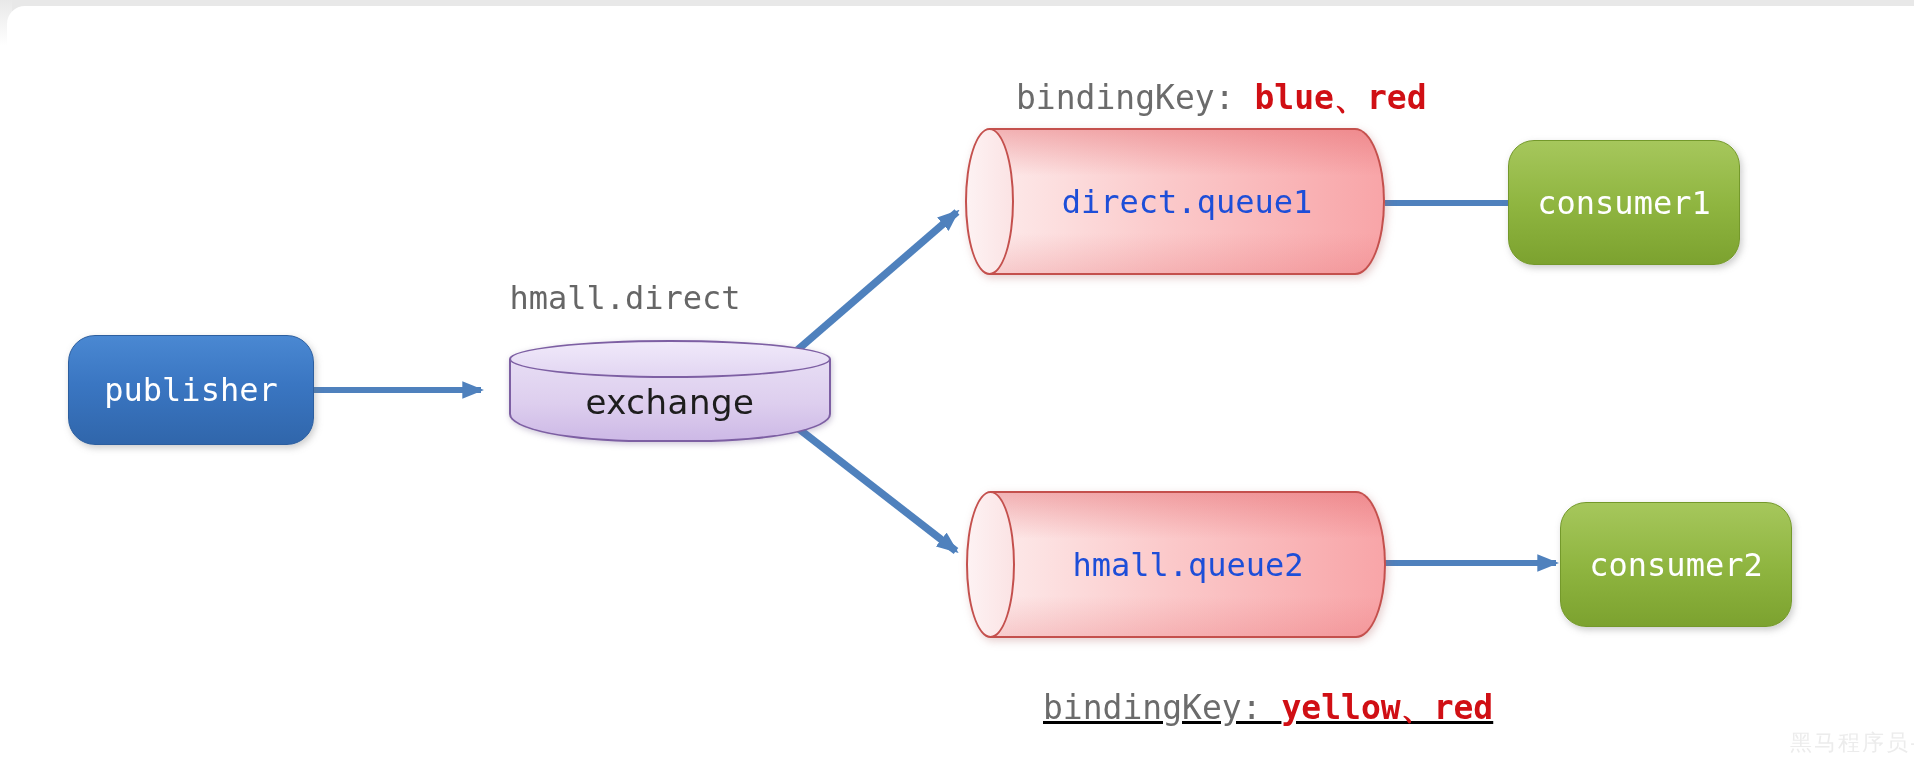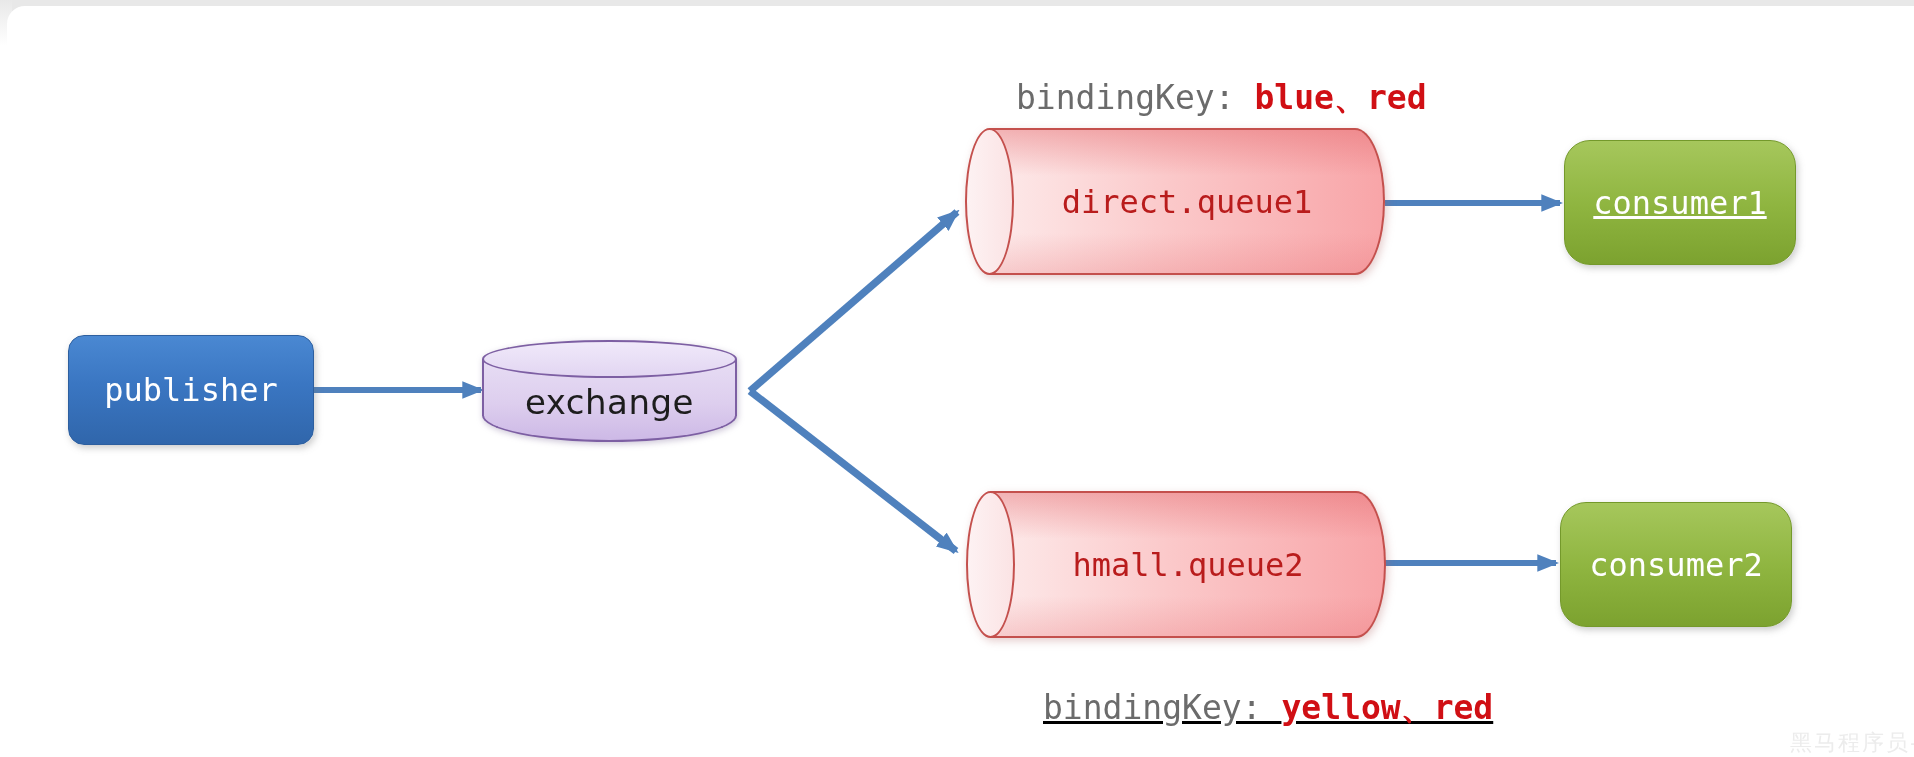--- a/index.html
+++ b/index.html
@@ -20,41 +20,41 @@
   .mono { font-family: "DejaVu Sans Mono", "Liberation Mono", monospace; }
 
   
   svg.arrows { position: absolute; top: 0; left: 0; z-index: 2; }
 
   .node { position: absolute; z-index: 3; display: flex; align-items: center; justify-content: center; }
 
   
   .publisher {
     left: 68px; top: 335px; width: 244px; height: 108px;
-    border-radius: 16px;
+    border-radius: 27px;
     background: linear-gradient(180deg, #4a88d2 0%, #3a76c2 45%, #3066ab 100%);
     border: 1px solid #2d5f9f;
     box-shadow: 2px 3px 7px rgba(110,110,110,0.35);
     color: #ffffff; font-size: 32px;
   }
 
   
   .consumer {
     width: 230px; height: 123px;
     border-radius: 26px;
     background: linear-gradient(180deg, #a6c75c 0%, #8fb540 52%, #7ca22f 100%);
     border: 1px solid #74992b;
     box-shadow: 2px 3px 7px rgba(110,110,110,0.35);
     color: #ffffff; font-size: 32px;
   }
-  .consumer1 { left: 1564px; top: 140px; text-decoration: underline; }
+  .consumer1 { left: 1508px; top: 140px; }
   .consumer2 { left: 1560px; top: 502px; }
 
   
-  .exchange { position: absolute; left: 482px; top: 340px; width: 255px; height: 102px; z-index: 3;
+  .exchange { position: absolute; left: 509px; top: 340px; width: 322px; height: 102px; z-index: 3;
               filter: drop-shadow(1px 2px 3px rgba(110,90,140,0.35)); }
   .exchange-body {
     position: absolute; left: 0; right: 0; top: 19px; bottom: 0;
     background: linear-gradient(180deg, #e7ddf4 0%, #ddceee 55%, #cdb9e6 100%);
     border: 2px solid #7d5fa3; border-top: none;
     border-radius: 0 0 133px 133px / 0 0 28px 28px;
     box-sizing: border-box;
   }
   .exchange-top {
     position: absolute; left: 0; top: 0; width: 100%; height: 38px;
@@ -87,21 +87,21 @@
   }
   .queue-cap {
     position: absolute; left: 0; top: 0; width: 49px; height: 100%;
     background: linear-gradient(90deg, #fdf2f3 0%, #fbe3e4 100%);
     border: 2.5px solid #c4504d; border-radius: 50%;
     box-sizing: border-box;
   }
   .queue-label {
     position: absolute; left: 24px; right: 0; top: 0; bottom: 0;
     display: flex; align-items: center; justify-content: center;
-    font-size: 32px; color: #b91c1c;
+    font-size: 32px; color: #1d4ed8;
   }
 
   
   .binding { position: absolute; z-index: 3; font-size: 33px; white-space: nowrap; margin-left: 41px; }
   .binding1 { left: 975px; top: 76px; }
   .binding2 { left: 1002px; top: 686px; text-decoration: underline; }
   .binding .prefix { color: #6b6b6b; }
   .binding .keys { color: #d00f14; font-weight: bold; }
 
   
@@ -127,20 +127,21 @@
     <line x1="750" y1="391" x2="957" y2="212" stroke="#4f81bd" stroke-width="7.5" marker-end="url(#ah)"></line>
     <line x1="750" y1="391" x2="956" y2="551" stroke="#4f81bd" stroke-width="7.5" marker-end="url(#ah)"></line>
     <line x1="1385" y1="203" x2="1560" y2="203" stroke="#4f81bd" stroke-width="6" marker-end="url(#ah)"></line>
     <line x1="1384" y1="563" x2="1556" y2="563" stroke="#4f81bd" stroke-width="6" marker-end="url(#ah)"></line>
   </svg>
 
   <div class="node publisher mono">
     <span>publisher</span>
   </div>
 
+  <div class="exchange-name mono">hmall.direct</div>
 
   <div class="exchange">
     <div class="exchange-body"></div>
     <div class="exchange-top"></div>
     <div class="exchange-label">exchange</div>
   </div>
 
   <div class="binding binding1 mono">
     <span class="prefix">bindingKey: </span><span class="keys">blue、red</span>
   </div>

